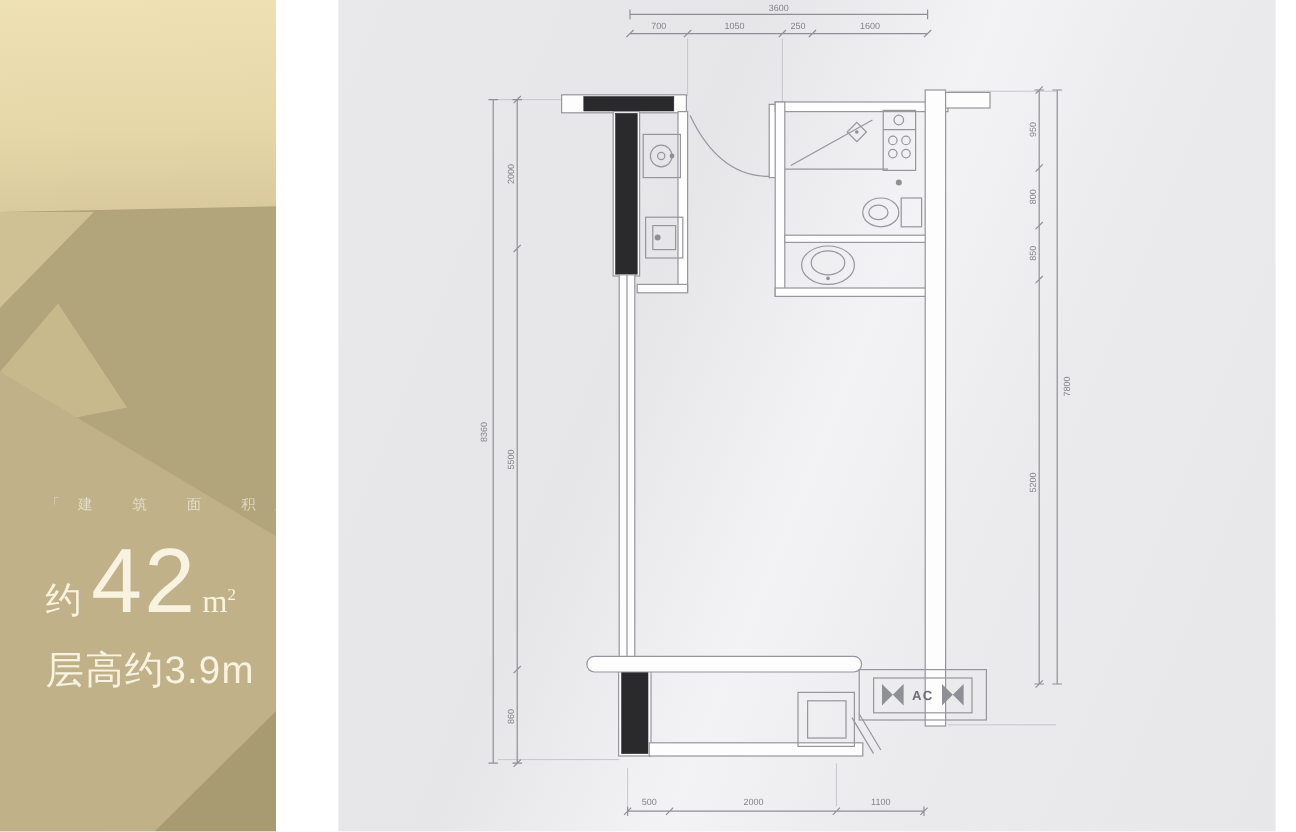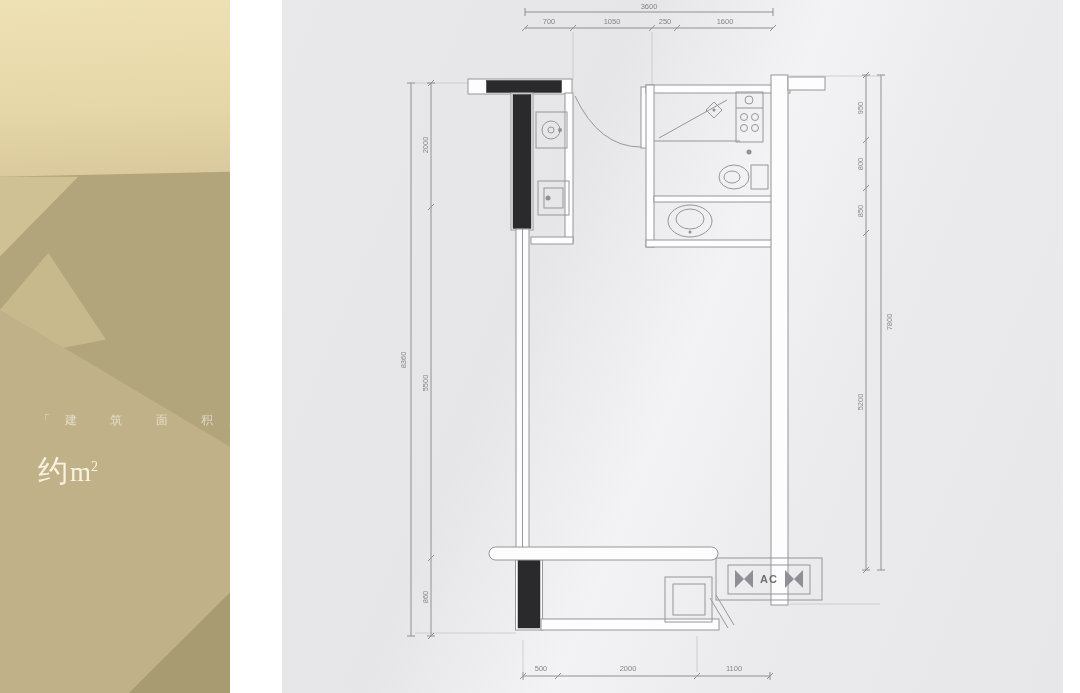--- a/index.html
+++ b/index.html
@@ -52,22 +52,24 @@
 <div class="gold-panel">
   <div class="layer l-darkband"></div>
   <div class="layer l-facet1"></div>
   <div class="layer l-facet2"></div>
   <div class="layer l-lower"></div>
   <div class="layer l-corner"></div>
   <div class="info">
     <div class="tagline">「建 筑 面 积」</div>
     <div class="area-line">
       <span class="approx">约</span>
+      <span class="num">42</span>
       <span class="unit"><span>m</span><sup>2</sup></span>
     </div>
+    <div class="height-line">层高约3.9m</div>
   </div>
 </div>
 
 <div class="plan-panel"></div>
 
 <svg width="1080" height="693" viewBox="0 0 1080 693">
 
   <g>
     <path class="x" d="M415,83 H468 M415,633 H516 M790,76 H880 M790,604 H880 M573,32 V80 M652,32 V85 M523,640 V672 M697,636 V672"></path>
   </g>

